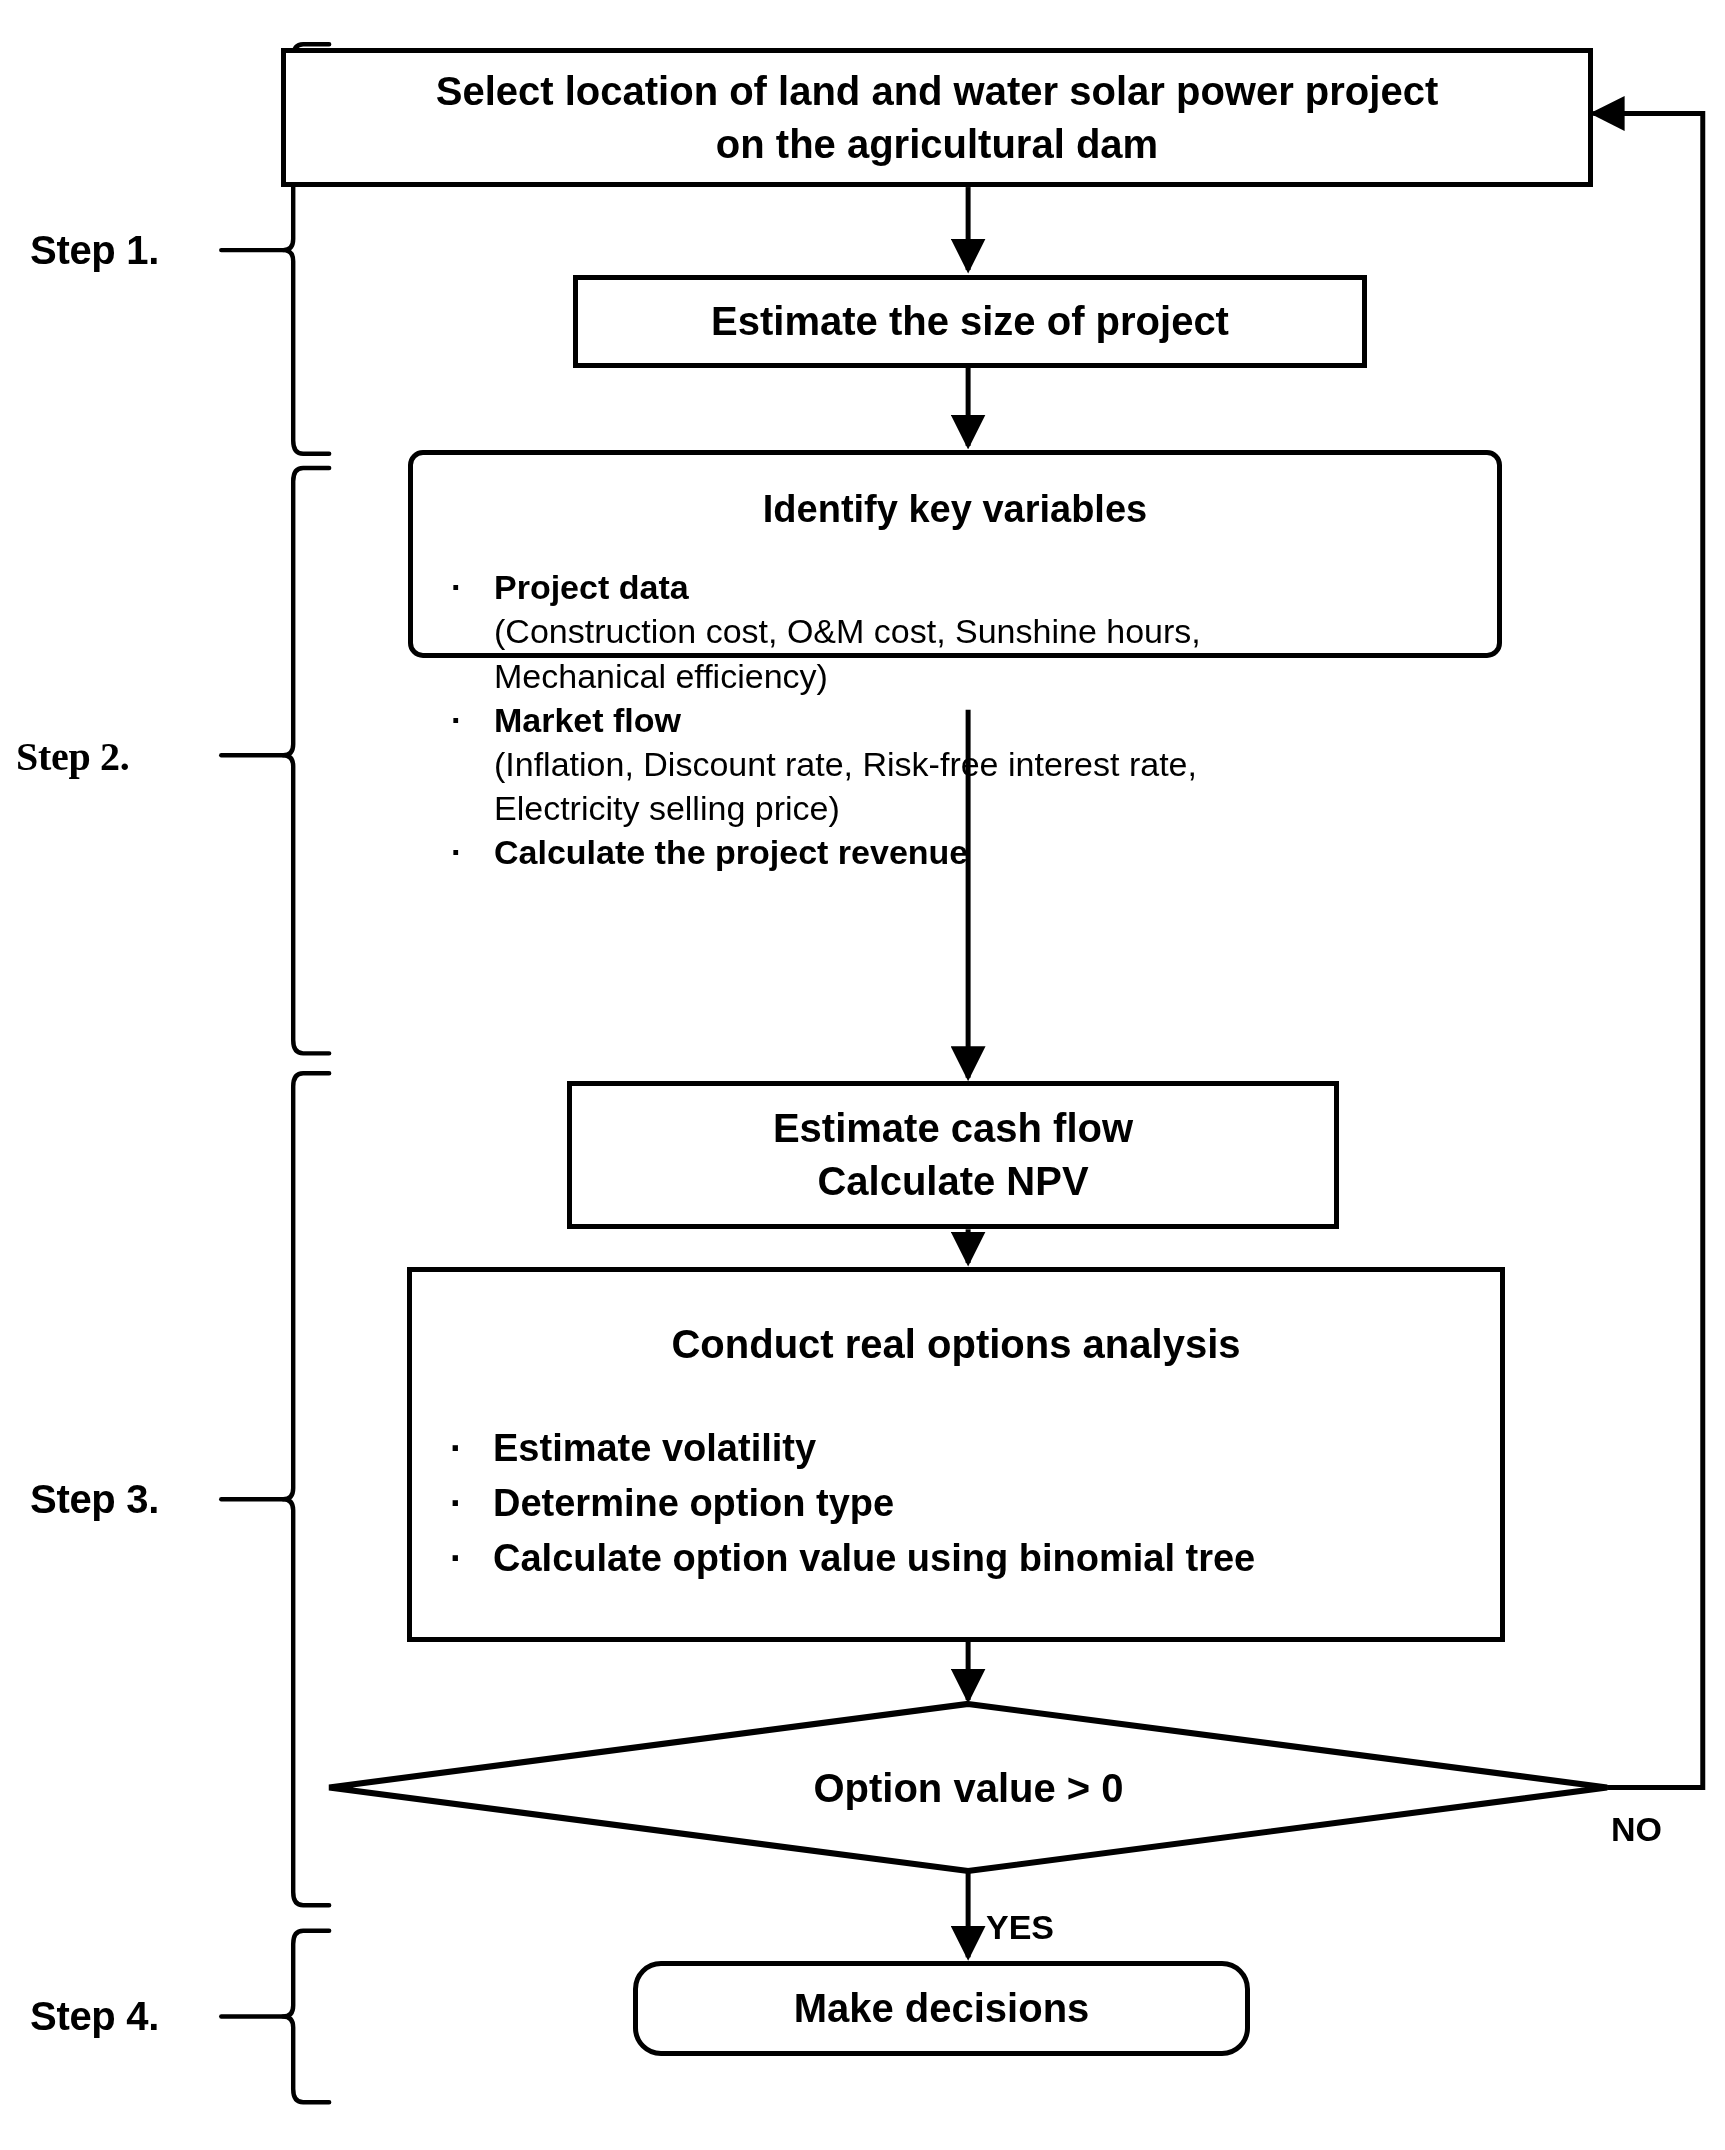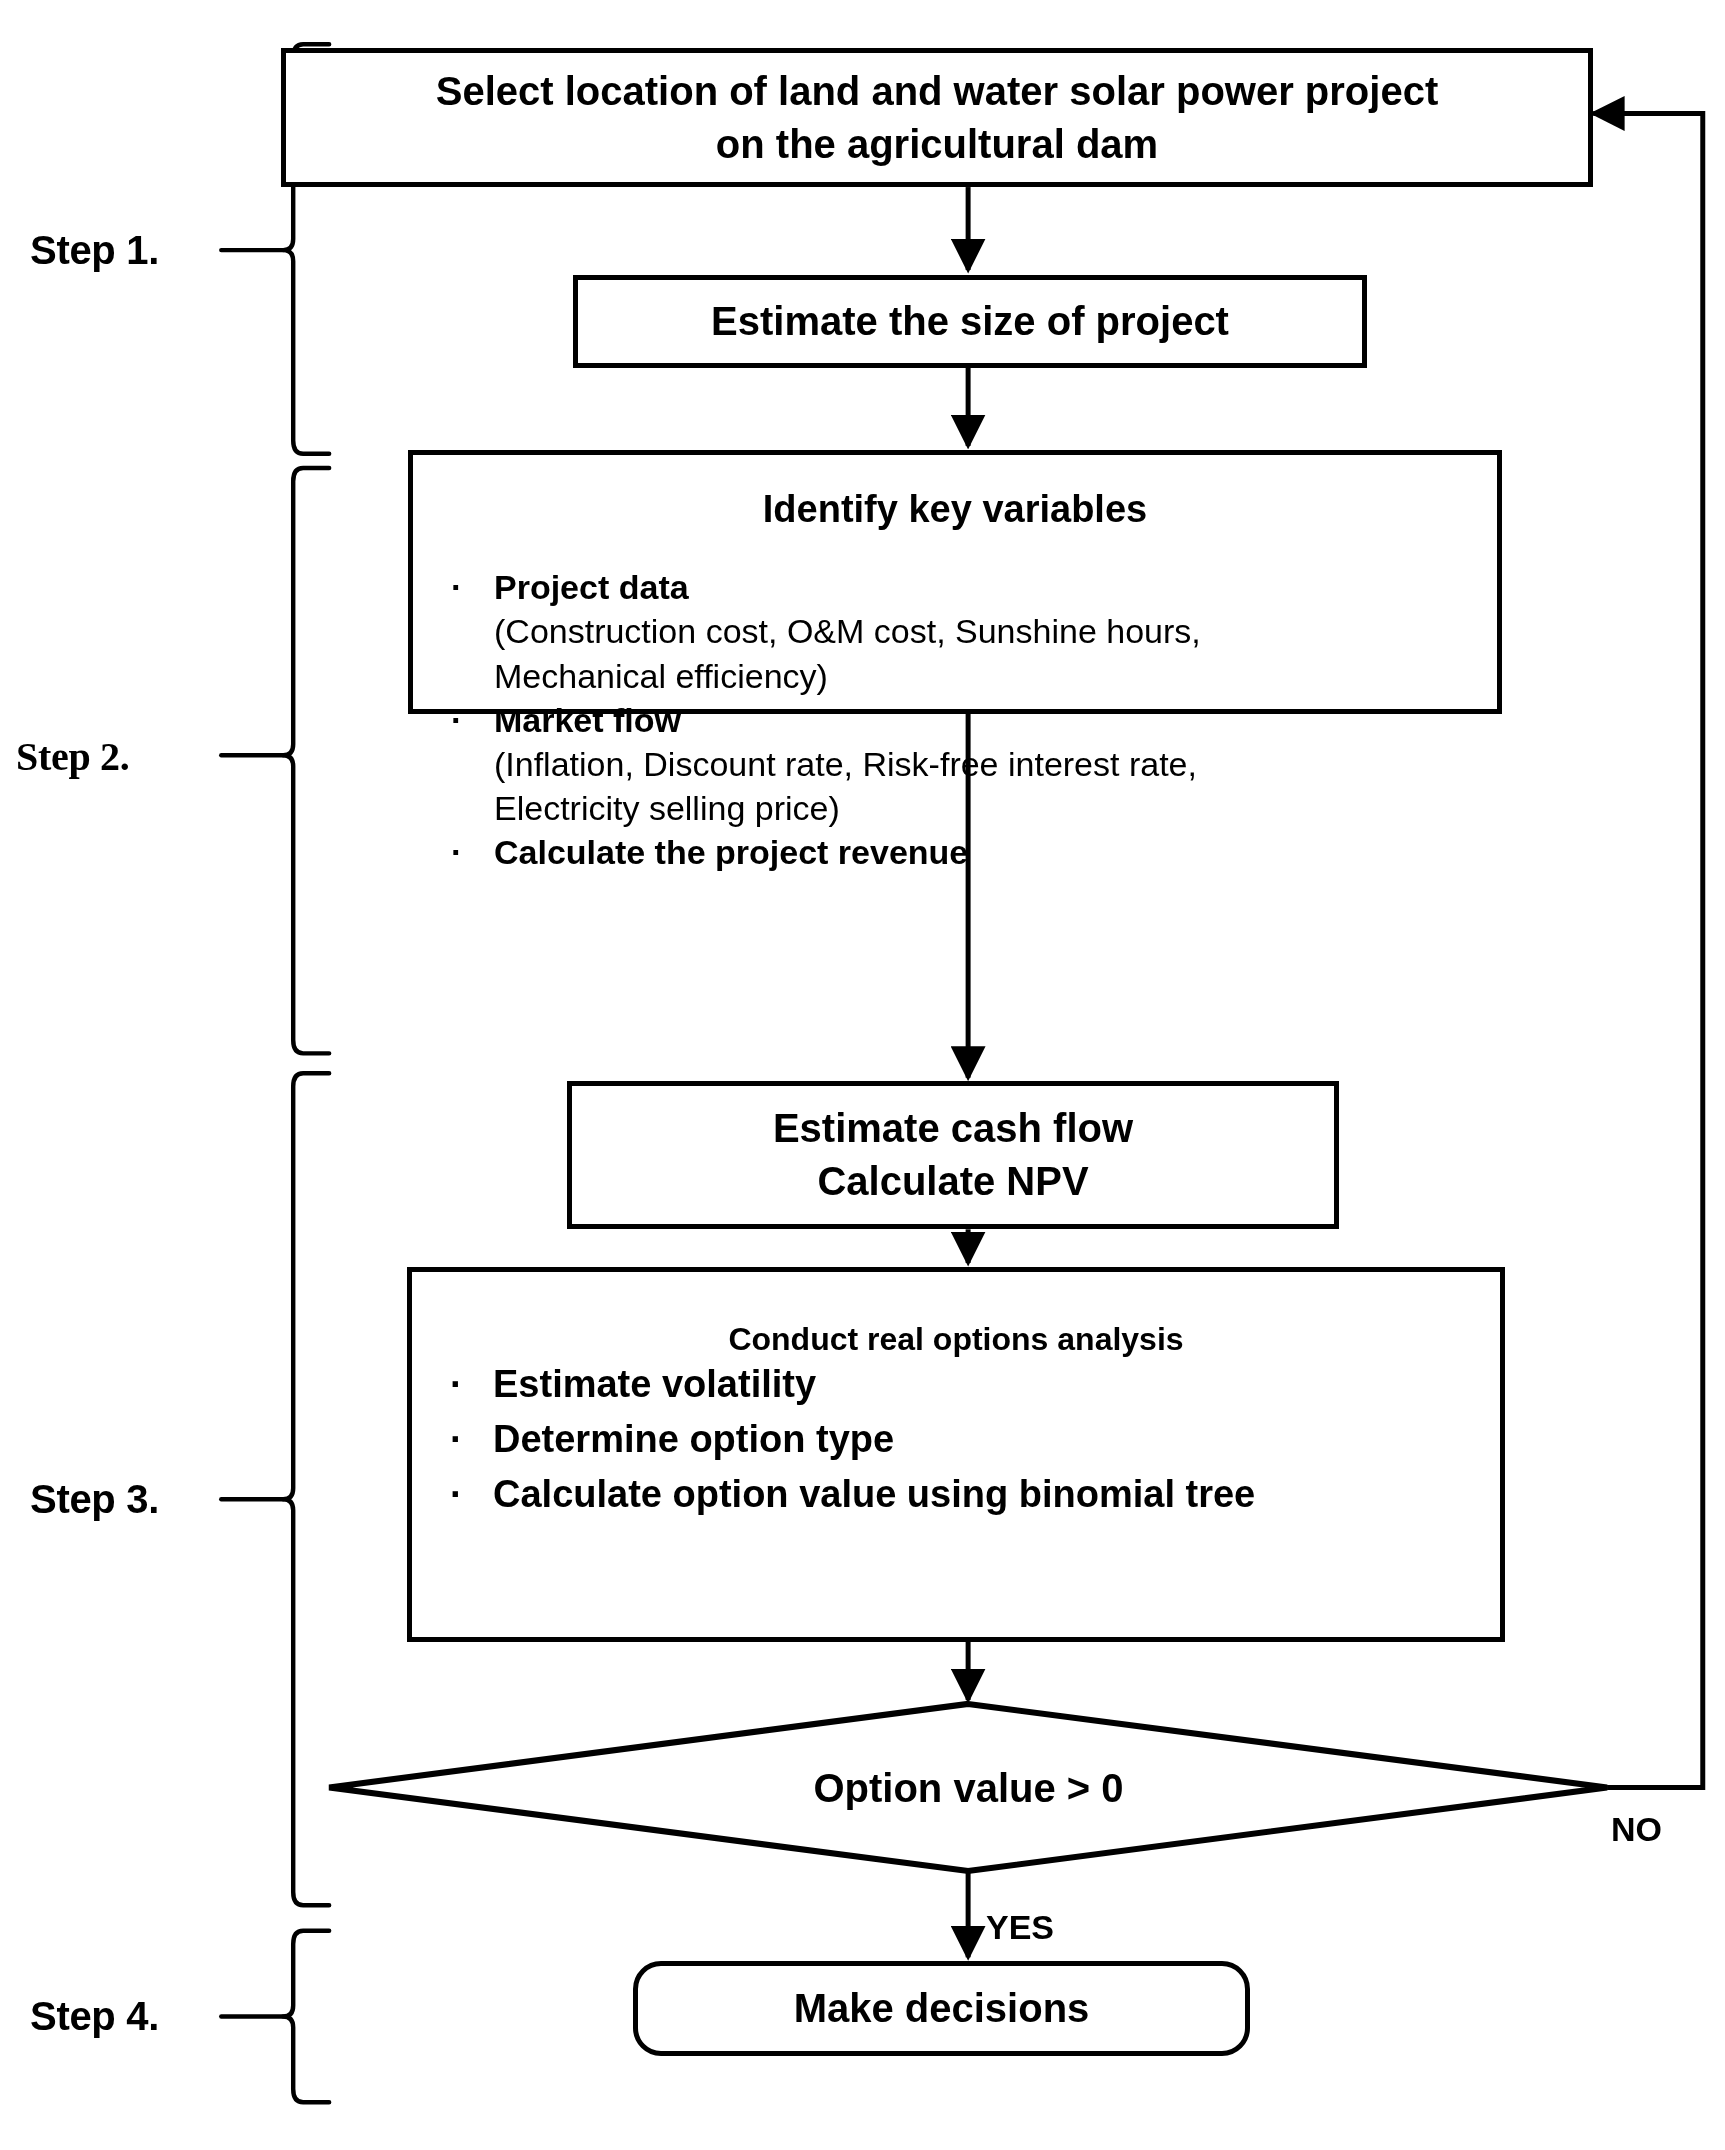--- a/index.html
+++ b/index.html
@@ -136,21 +136,21 @@
 
   <div class="node node-rect" style="left:573px; top:275px; width:794px; height:93px; justify-content:center;">
     <div class="rect-title" style="font-size:40px;">Estimate the size of project</div>
   </div>
 
   <div class="node node-rect" style="left:281px; top:48px; width:1312px; height:139px; justify-content:center;">
     <div class="rect-title" style="font-size:40px;">Select location of land and water solar power project
 on the agricultural dam</div>
   </div>
 
-  <div class="node node-rect" style="left:408px; top:450px; width:1094px; height:264px; padding:29px 0 0 0;">
+  <div class="node node-rect" style="left:408px; top:450px; width:1094px; height:208px; padding:29px 0 0 0;border-radius:15px;">
     <div class="rect-title" style="font-size:38px; margin-bottom:31px;">Identify key variables</div>
 
     <div class="bullets" style="padding-left:38px; padding-right:16.6px; font-size:34px;">
       <div class="bullet-row">
         <span class="bullet-mark">·</span>
         <span class="bullet-body">
           <span class="bullet-head">Project data</span>
           <span class="bullet-sub" style="display:block;">(Construction cost, O&amp;M cost, Sunshine hours,
 Mechanical efficiency)</span>
         </span>
@@ -171,21 +171,21 @@
       </div>
     </div>
   </div>
 
   <div class="node node-rect" style="left:567px; top:1081px; width:772px; height:148px; justify-content:center;">
     <div class="rect-title" style="font-size:40px;">Estimate cash flow
 Calculate NPV</div>
   </div>
 
   <div class="node node-rect" style="left:407px; top:1267px; width:1098px; height:375px; padding:46px 0 0 0;">
-    <div class="rect-title" style="font-size:32px; ">Conduct real options analysis</div>
+    <div class="rect-title" style="font-size:40px; margin-bottom:53px;">Conduct real options analysis</div>
 
     <div class="bullets" style="padding-left:38px; padding-right:16.6px; font-size:38px;">
       <div class="bullet-row" style="margin-bottom:5.5px;">
         <span class="bullet-mark">·</span>
         <span class="bullet-body bullet-head">Estimate volatility</span>
       </div>
       <div class="bullet-row" style="margin-bottom:5.5px;">
         <span class="bullet-mark">·</span>
         <span class="bullet-body bullet-head">Determine option type</span>
       </div>

